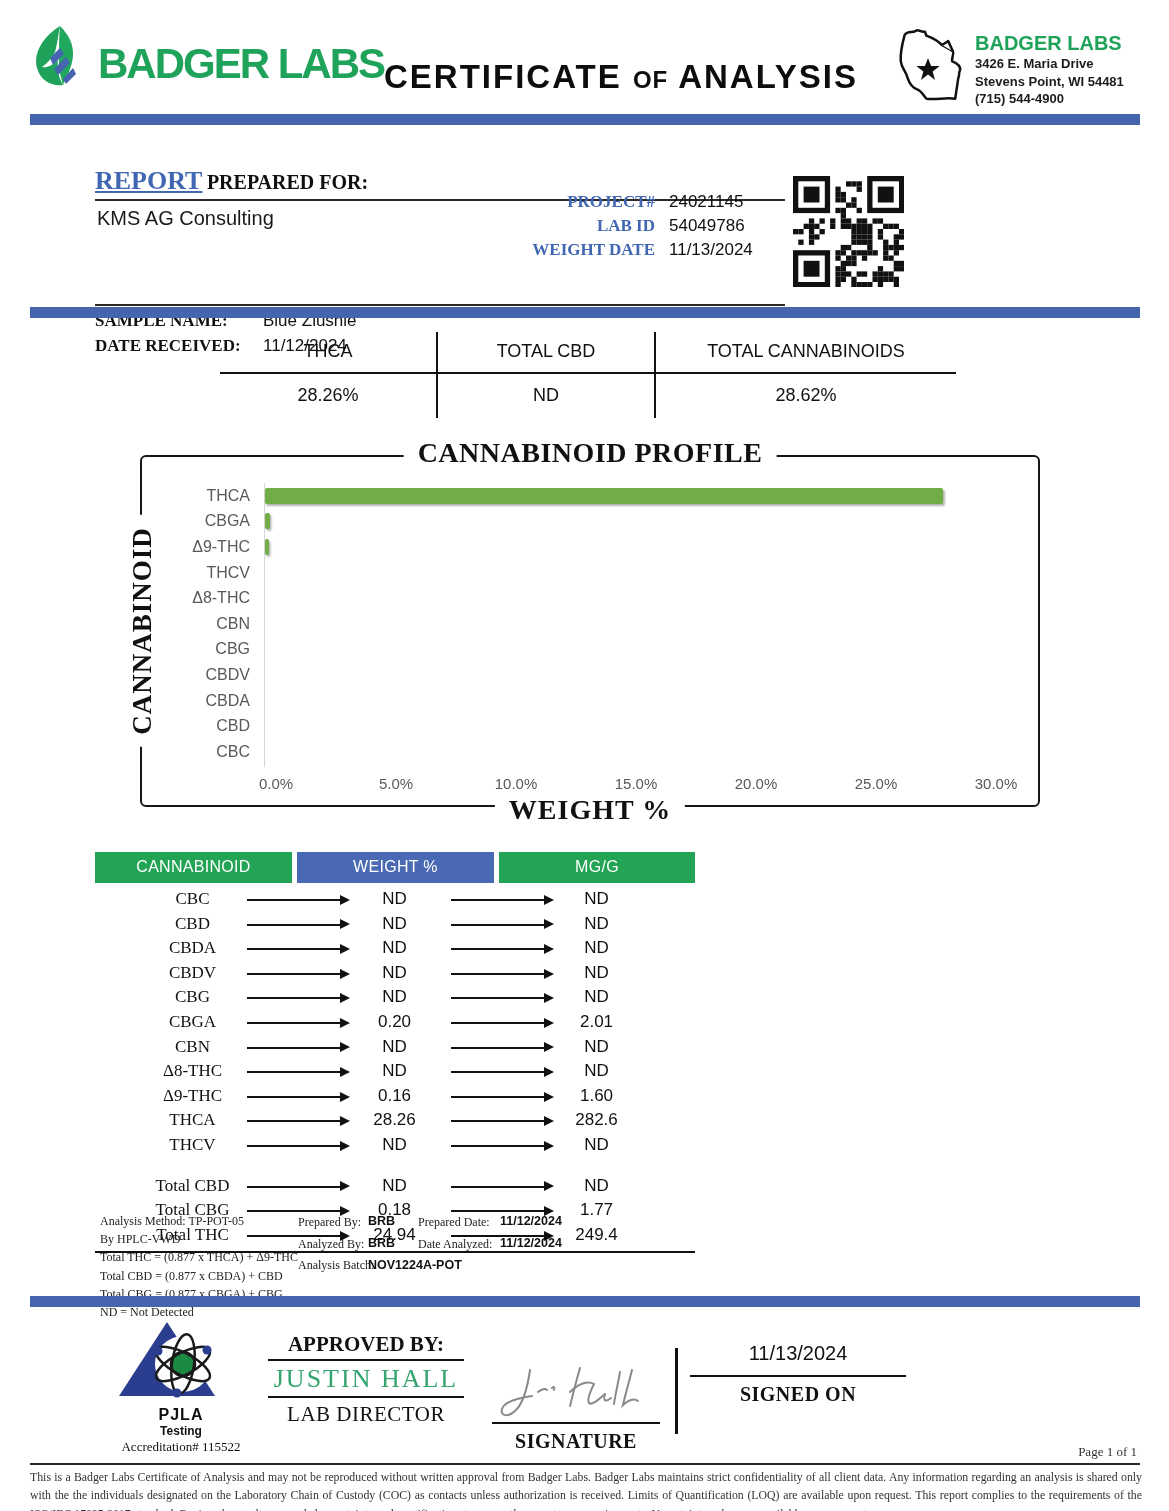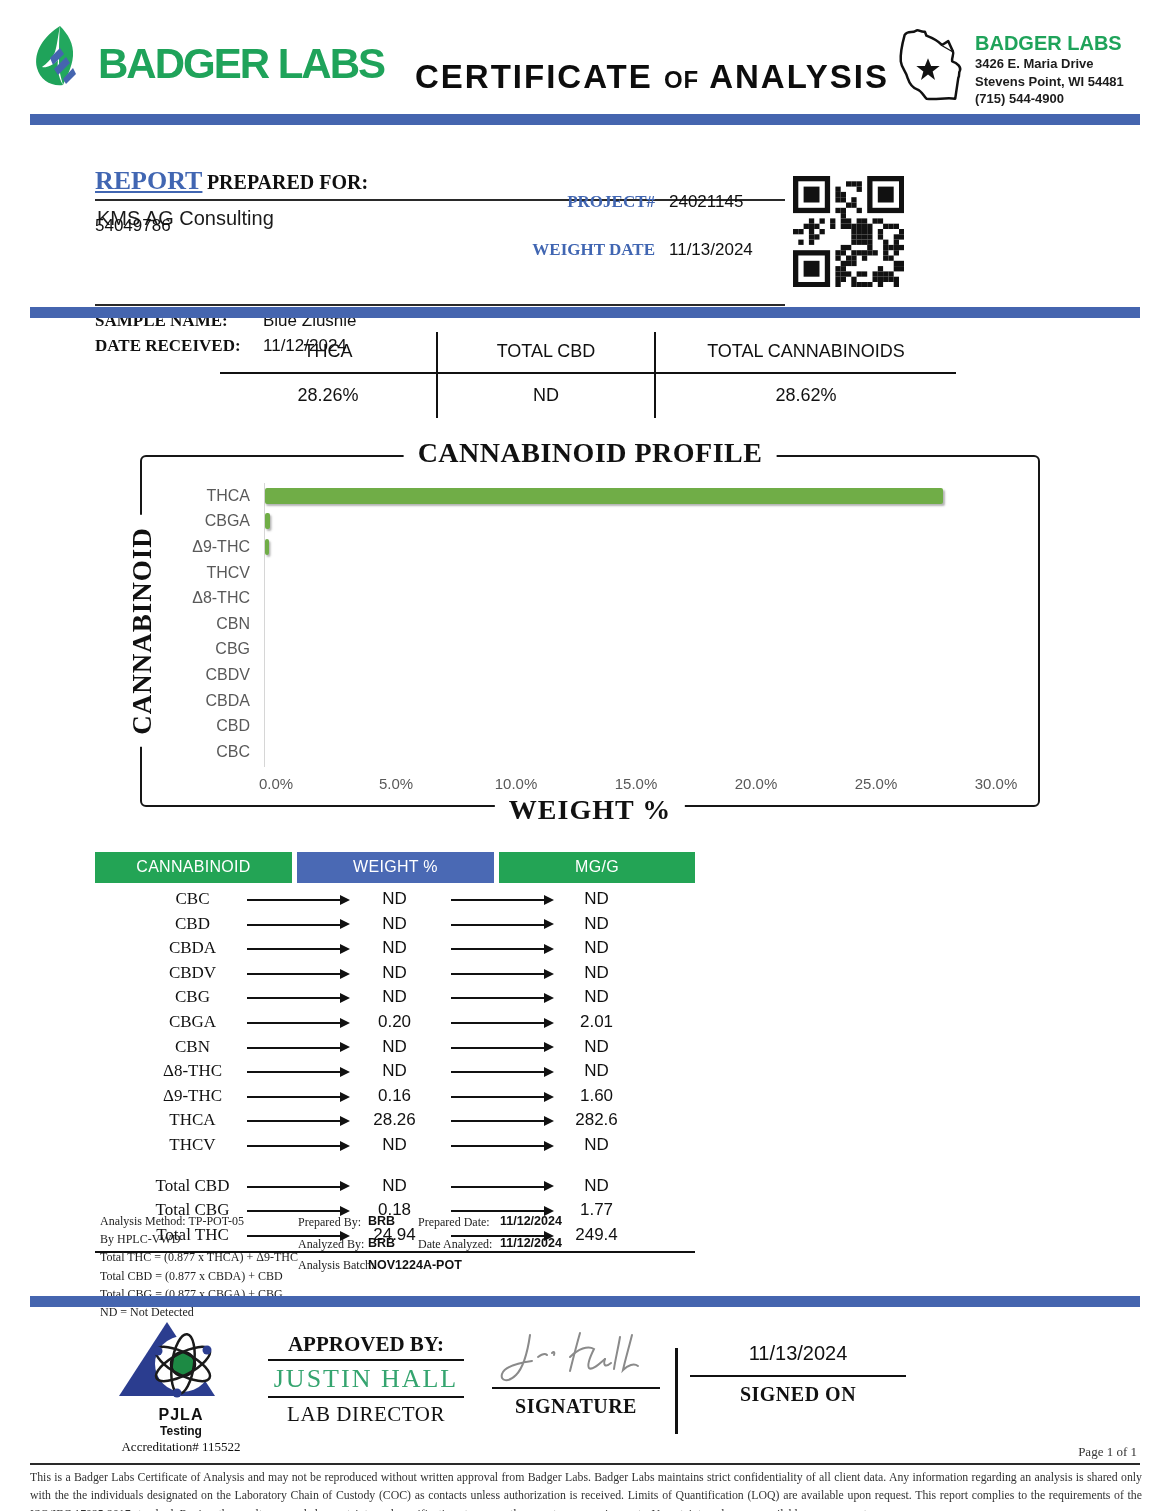--- a/index.html
+++ b/index.html
@@ -6,21 +6,21 @@
   html,body { background:#ffffff; }
   body {
     width:1169px; height:1511px; position:relative; overflow:hidden;
     font-family:"Liberation Sans", sans-serif; color:#111;
   }
 
   
   .hdr { position:absolute; top:24px; left:30px; width:1109px; display:flex; align-items:flex-start; }
   .brand { display:flex; align-items:center; gap:10px; }
   .brand-name { font-size:42px; font-weight:bold; letter-spacing:-2px; color:#1fa35a; line-height:1; padding-top:12px;}
-  .coa-title { flex:1; text-align:right; padding-top:34px; font-weight:bold; letter-spacing:2px; font-size:33px; color:#0d0d0d; white-space:nowrap;}
+  .coa-title { flex:1; text-align:left; padding-top:34px; font-weight:bold; letter-spacing:2px; font-size:33px; color:#0d0d0d; white-space:nowrap;}
   .coa-title .of { font-size:24px; letter-spacing:1px; }
   .addr { display:flex; gap:8px; align-items:flex-start; width:250px; }
   .addr-text { padding-top:8px; }
   .addr-name { color:#1fa35a; font-weight:bold; font-size:20px; letter-spacing:0; }
   .addr-line { font-size:13px; font-weight:bold; color:#1c1c1c; line-height:1.35; }
 
   .bluebar { position:absolute; left:30px; width:1110px; height:11px; background:#4565af; }
   .bar1 { top:114px; } .bar2 { top:307px; } .bar3 { top:1296px; }
 
   
@@ -87,21 +87,21 @@
 
   
   .pjla { position:absolute; top:1316px; left:96px; width:170px; text-align:center; }
   .pjla-name { font-weight:bold; font-size:16px; letter-spacing:1px; margin-top:2px; }
   .pjla-sub { font-weight:bold; font-size:12px; }
   .pjla-acc { font-family:"Liberation Serif",serif; font-size:13px; margin-top:1px; }
   .appr { position:absolute; top:1332px; left:268px; width:196px; text-align:center; }
   .appr-label { font-family:"Liberation Serif",serif; font-weight:bold; font-size:21px; padding-bottom:2px; border-bottom:2.5px solid #111; }
   .appr-name { font-family:"Liberation Serif",serif; font-size:26px; letter-spacing:2px; color:#35a46f; padding:3px 0 2px; border-bottom:2.5px solid #111; white-space:nowrap; }
   .appr-title { font-family:"Liberation Serif",serif; font-size:21px; letter-spacing:0.5px; padding-top:4px; }
-  .sigcol { position:absolute; top:1329px; left:492px; width:168px; text-align:center; }
+  .sigcol { position:absolute; top:1364px; left:492px; width:168px; text-align:center; }
   .sig-img { height:58px; }
   .sig-line { border-top:2.5px solid #111; margin-top:0px; }
   .sig-label { font-family:"Liberation Serif",serif; font-weight:bold; font-size:20px; letter-spacing:0.5px; padding-top:6px; }
   .vdiv { position:absolute; top:1348px; left:675px; width:2.5px; height:86px; background:#111; }
   .signedcol { position:absolute; top:1342px; left:690px; width:216px; text-align:center; }
   .signed-date { font-size:20px; padding-bottom:10px; }
   .signed-line { border-top:2.5px solid #111; }
   .signed-label { font-family:"Liberation Serif",serif; font-weight:bold; font-size:20px; letter-spacing:0.5px; padding-top:6px; }
 
   
@@ -155,20 +155,21 @@
     <span class="w2">PREPARED FOR:</span>
   </div>
   <div class="client">KMS AG Consulting</div>
 
   <div class="fields">
     <div class="frow">
       <span class="flabel">PROJECT#</span>
       <span class="fvalue">24021145</span>
     </div>
     <div class="frow">
+      <span class="flabel">LAB ID</span>
       <span class="fvalue">54049786</span>
     </div>
     <div class="frow">
       <span class="flabel">WEIGHT DATE</span>
       <span class="fvalue">11/13/2024</span>
     </div>
   </div>
 
   <div class="qr" id="qr"><svg width="111.3" height="111.3">
         <rect x="53" y="5.3" width="5.3" height="5.3" fill="#111"></rect>

